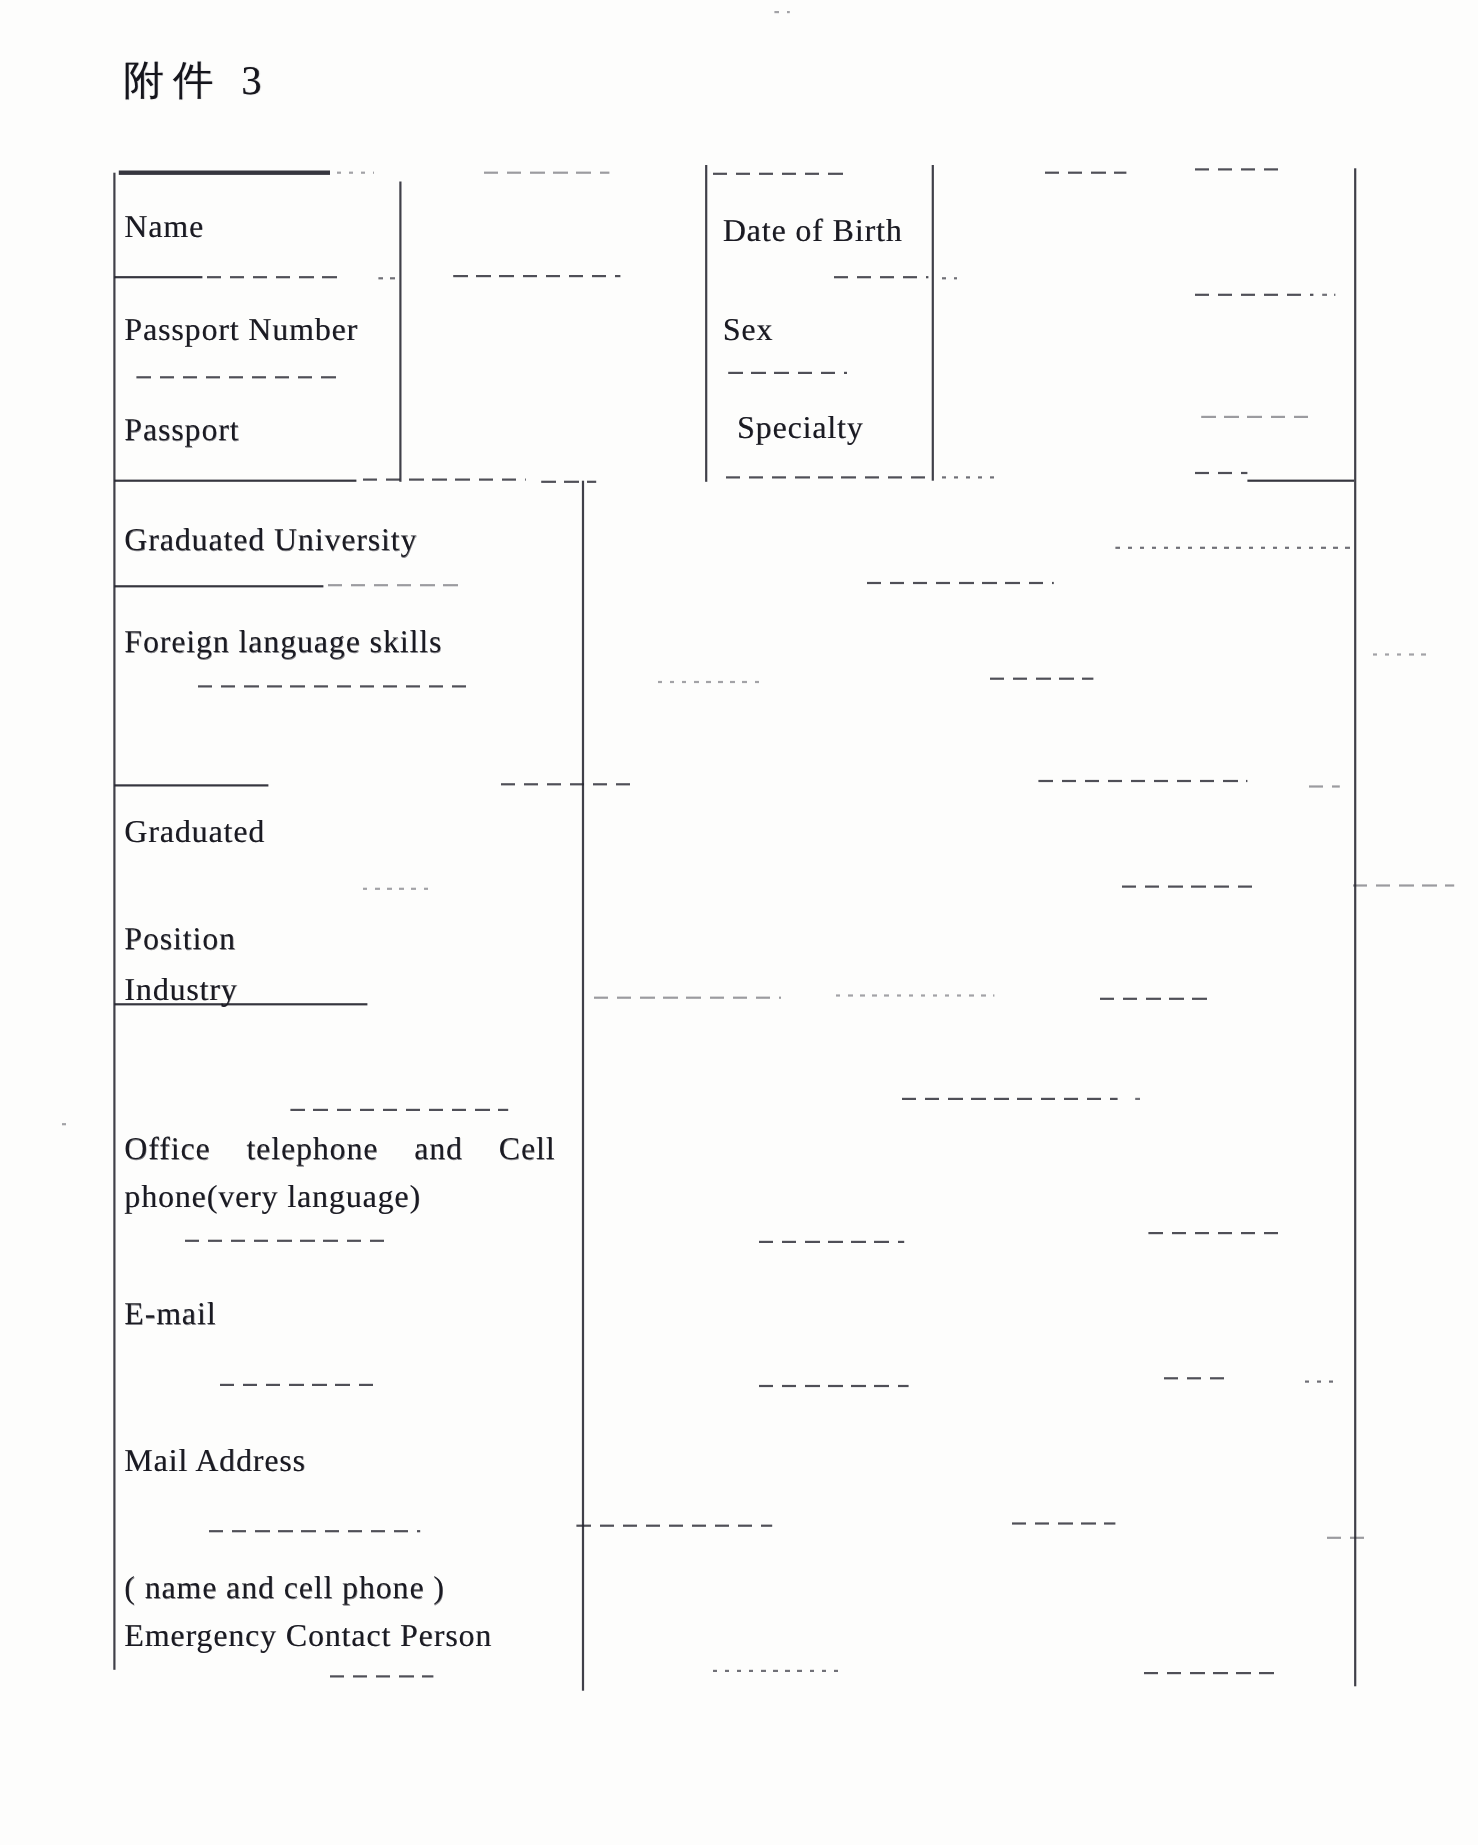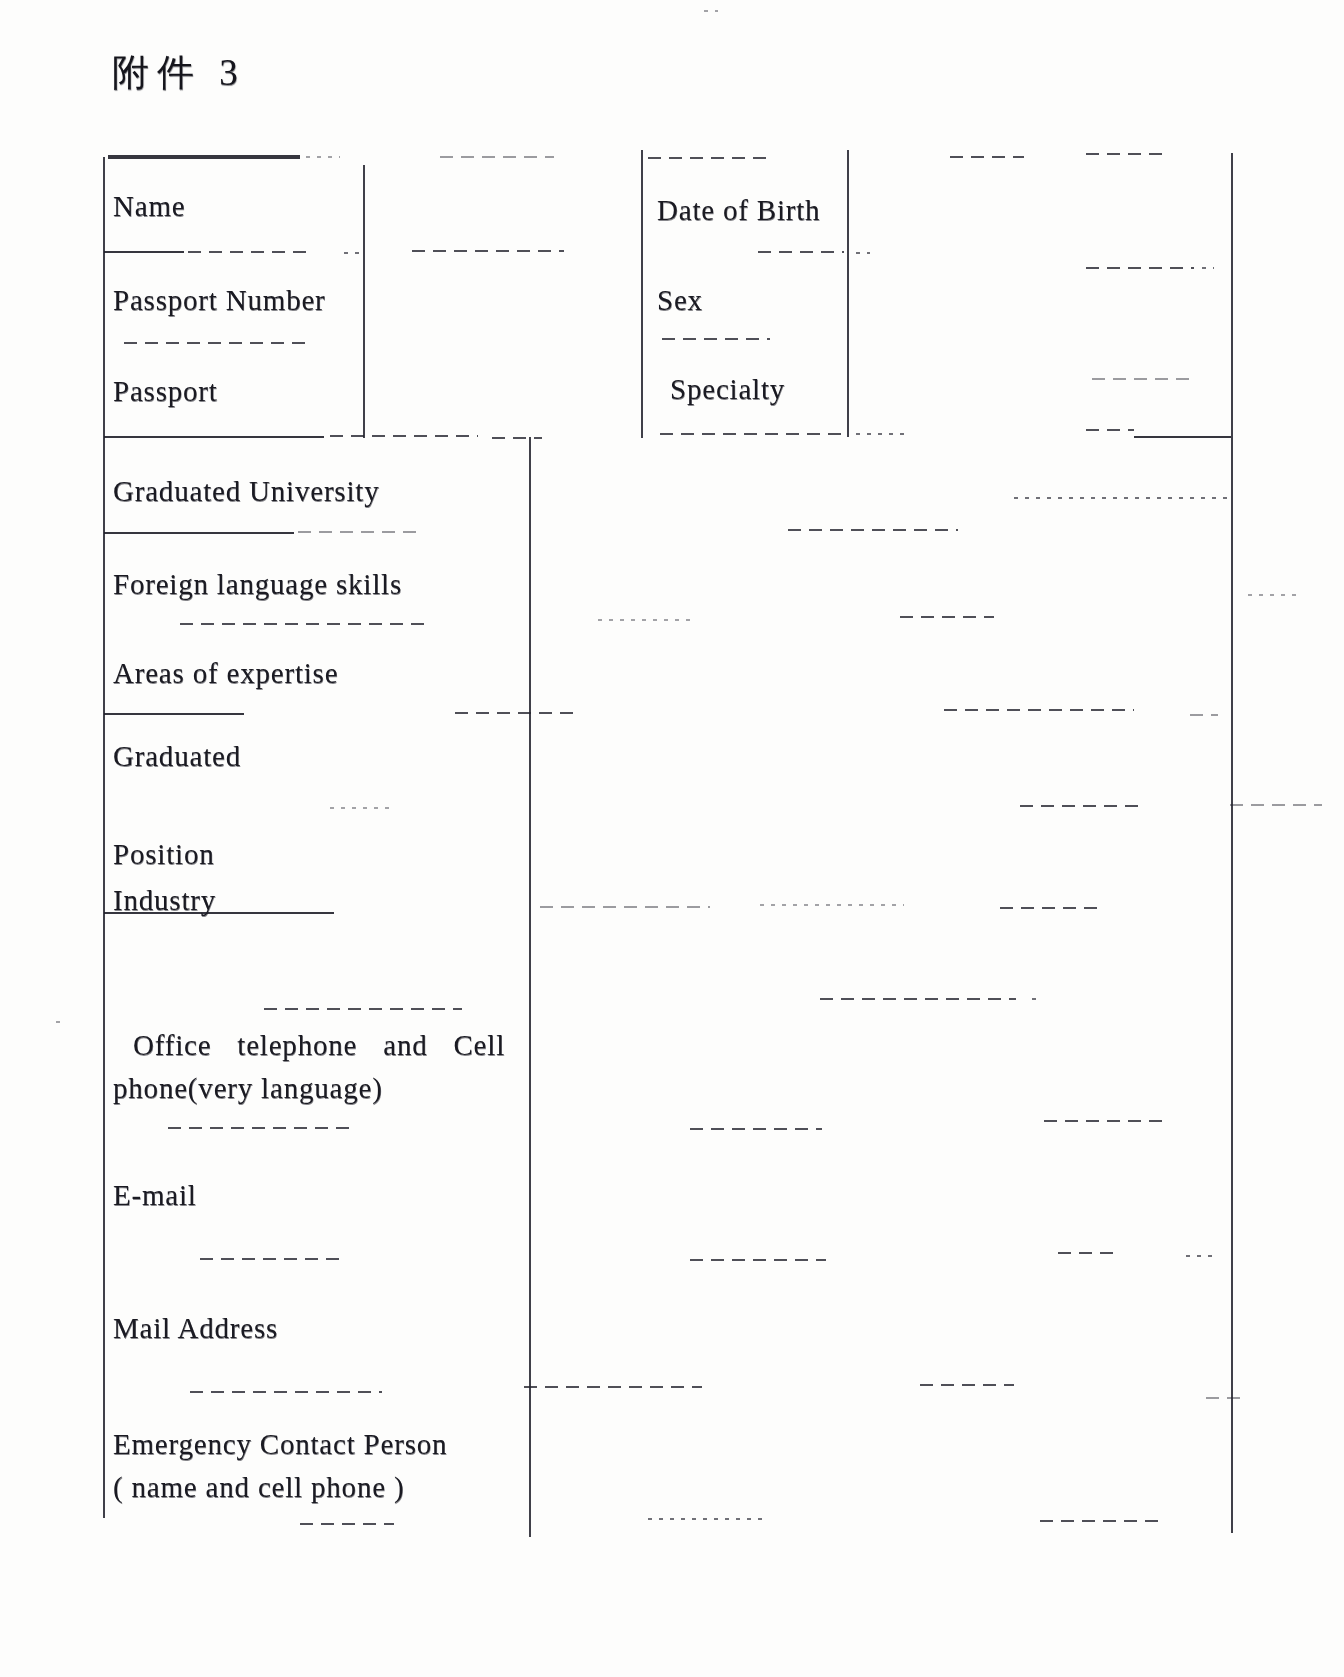--- a/index.html
+++ b/index.html
@@ -35,21 +35,21 @@
   .lbl {
     position: absolute;
     font-size: 29px;
     line-height: 40px;
     color: #1a1a22;
     letter-spacing: 0.8px;
     white-space: nowrap;
     text-shadow: 0.5px 0.5px 0.6px rgba(15,15,25,.5);
   }
   .lbl2 { white-space: normal; line-height: 43px; }
-  .just { display: block; text-align: justify; text-align-last: justify; margin-left: 20px; }
+  .just { display: block; text-align: justify; text-align-last: justify; }
   .blk  { display: block; }
   .vline {
     position: absolute;
     width: 2px;
     background: #262630;
     opacity: .88;
   }
   .hseg { position: absolute; height: 2px; }
   .solid { background: #20202a; opacity: .9; }
   .thick { height: 4px; }
@@ -158,36 +158,35 @@
 
   <div class="cell" style="left:365px;top:160px;width:276px;height:91px"></div>
   <div class="cell" style="left:849px;top:160px;width:382px;height:91px"></div>
   <div class="cell" style="left:365px;top:253px;width:276px;height:89px"></div>
   <div class="cell" style="left:849px;top:253px;width:382px;height:89px"></div>
   <div class="cell" style="left:365px;top:344px;width:276px;height:92px"></div>
   <div class="cell" style="left:849px;top:344px;width:382px;height:92px"></div>
 
   <div class="lbl" style="left:113px;top:471px">Graduated University</div>
   <div class="lbl" style="left:113px;top:564px">Foreign language skills</div>
-  <div class="lbl" style="left:113px;top:653px">Areas of expertise</div>
   <div class="lbl" style="left:113px;top:736px">Graduated</div>
   <div class="lbl" style="left:113px;top:834px">Position</div>
   <div class="lbl" style="left:113px;top:880px">Industry</div>
 
   <div class="lbl lbl2" style="left:113px;top:1024px;width:392px">
     <span class="just">Office telephone and Cell</span>
     <span class="blk">phone(very language)</span>
   </div>
 
   <div class="lbl" style="left:113px;top:1175px">E-mail</div>
   <div class="lbl" style="left:113px;top:1308px">Mail Address</div>
 
   <div class="lbl lbl2" style="left:113px;top:1423px;width:392px">
+    <span class="blk">( name and cell phone )</span>
     <span class="blk">Emergency Contact Person</span>
-    <span class="blk">( name and cell phone )</span>
   </div>
 
   <div class="cell" style="left:531px;top:438px;width:700px;height:93px"></div>
   <div class="cell" style="left:531px;top:533px;width:700px;height:89px"></div>
   <div class="cell" style="left:531px;top:624px;width:700px;height:88px"></div>
   <div class="cell" style="left:531px;top:714px;width:700px;height:92px"></div>
   <div class="cell" style="left:531px;top:808px;width:700px;height:103px"></div>
   <div class="cell" style="left:531px;top:913px;width:700px;height:94px"></div>
   <div class="cell" style="left:531px;top:1009px;width:700px;height:117px"></div>
   <div class="cell" style="left:531px;top:1129px;width:700px;height:128px"></div>

